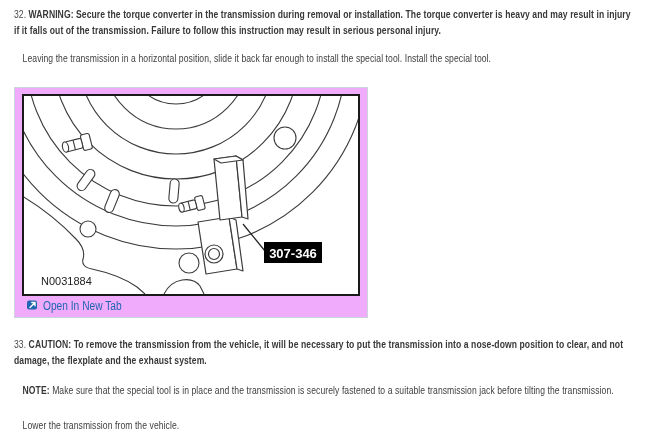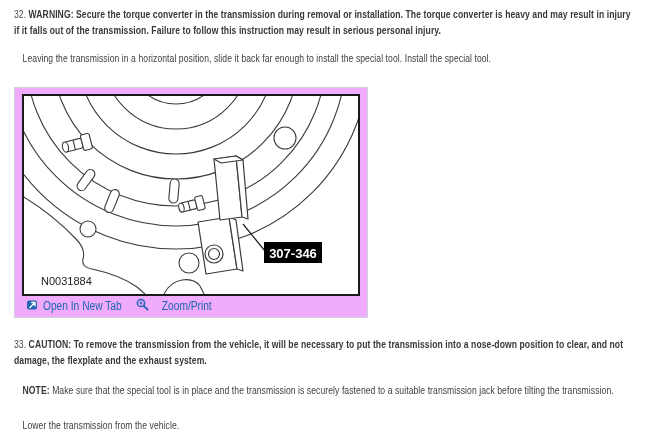--- a/index.html
+++ b/index.html
@@ -9,21 +9,21 @@
   .tb b{font-weight:bold;color:#383838;}
   .num{font-weight:normal;color:#4a4a4a;}
   .indent{text-indent:11px;}
   
   .panel{position:absolute;left:14px;top:87px;width:354px;height:231px;
          border:1px solid #ccd3db;background:#f0abfc;box-sizing:border-box;}
   .figbox{position:absolute;left:7px;top:6px;right:7px;height:202px;
           border:2px solid #1a1a1a;background:#ffffff;box-sizing:border-box;overflow:hidden;}
   .figbox svg{display:block;}
   .panel-footer{position:absolute;left:0;right:0;bottom:0;height:22px;
-                display:flex;justify-content:flex-start;align-items:center;padding:0 11px;}
+                display:flex;justify-content:space-between;align-items:center;padding:0 11px;}
   .link{display:flex;align-items:center;gap:4px;color:#2166b2;font-size:12px;cursor:pointer;text-decoration:none;}
   .link .lk-label{transform:scaleX(0.85);transform-origin:0 50%;white-space:nowrap;display:inline-block;}
   .link.right .lk-label{transform-origin:100% 50%;}
   .lk-icon{flex:0 0 auto;display:inline-block;}
 </style>
 </head>
 <body>
 
 <div class="tb" style="top:6px;">
   <span class="num">32.</span> 
@@ -99,30 +99,20 @@
   <div class="panel-footer">
     <a class="link">
       <span class="lk-icon">
         <svg width="13" height="13" viewBox="0 0 13 13">
           <rect x="1" y="2.5" width="10" height="9" rx="2" fill="#2166b2"></rect>
           <path d="M4,9.5 L9,4.5 M9,4.5 h-3.2 M9,4.5 v3.2" stroke="#ffffff" stroke-width="1.4" fill="none" stroke-linecap="round"></path>
         </svg>
       </span>
       <span class="lk-label">Open In New Tab</span>
     </a>
-    <a class="link right">
-      <span class="lk-icon">
-        <svg width="13" height="13" viewBox="0 0 13 13">
-          <circle cx="5" cy="5" r="3.6" fill="none" stroke="#2166b2" stroke-width="1.5"></circle>
-          <line x1="7.8" y1="7.8" x2="11.6" y2="11.6" stroke="#2166b2" stroke-width="1.9" stroke-linecap="round"></line>
-          <path d="M5,3.6 v2.8 M3.6,5 h2.8" stroke="#2166b2" stroke-width="1.1"></path>
-        </svg>
-      </span>
-      <span class="lk-label">Zoom/Print</span>
-    </a>
   </div>
 </div>
 
 <div class="tb" style="top:336px;">
   <span class="num">33.</span> 
   <b>CAUTION:</b> 
   <b>To remove the transmission from the vehicle, it will be necessary to put the transmission into a nose-down position to clear, and not damage, the flexplate and the exhaust system.</b>
 </div>
 
 <div class="tb indent" style="top:382px;width:790px;">

